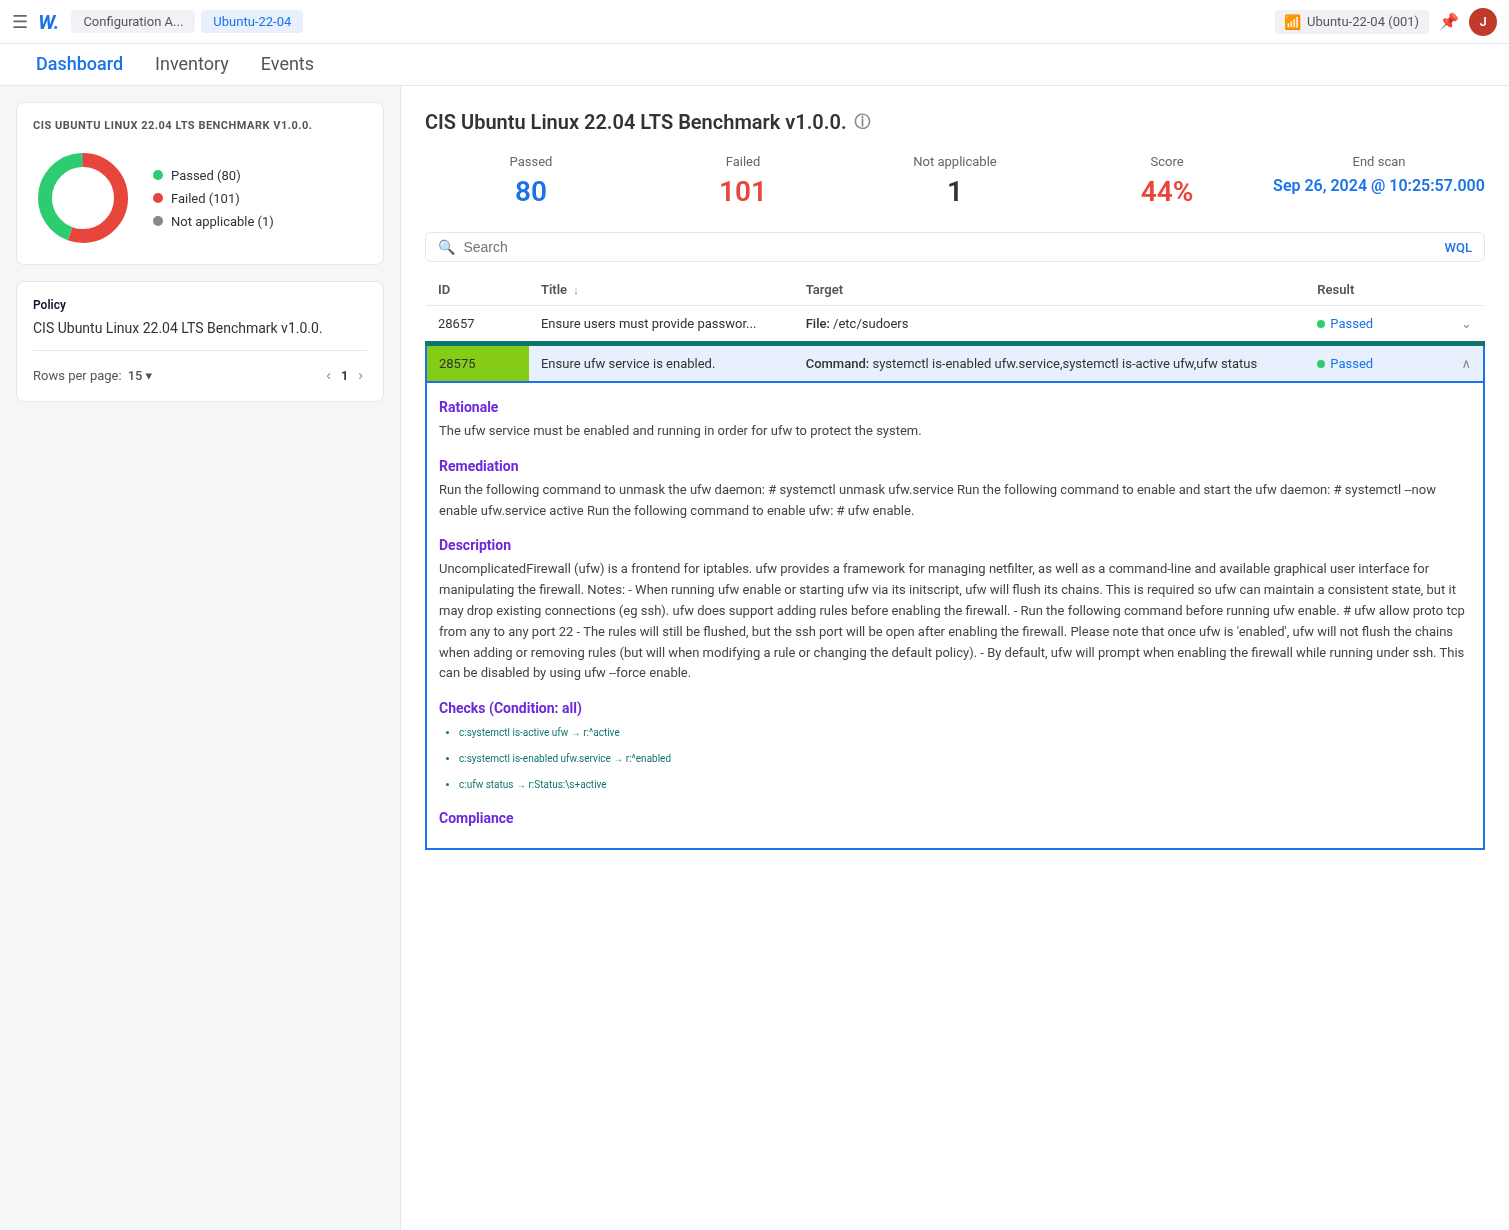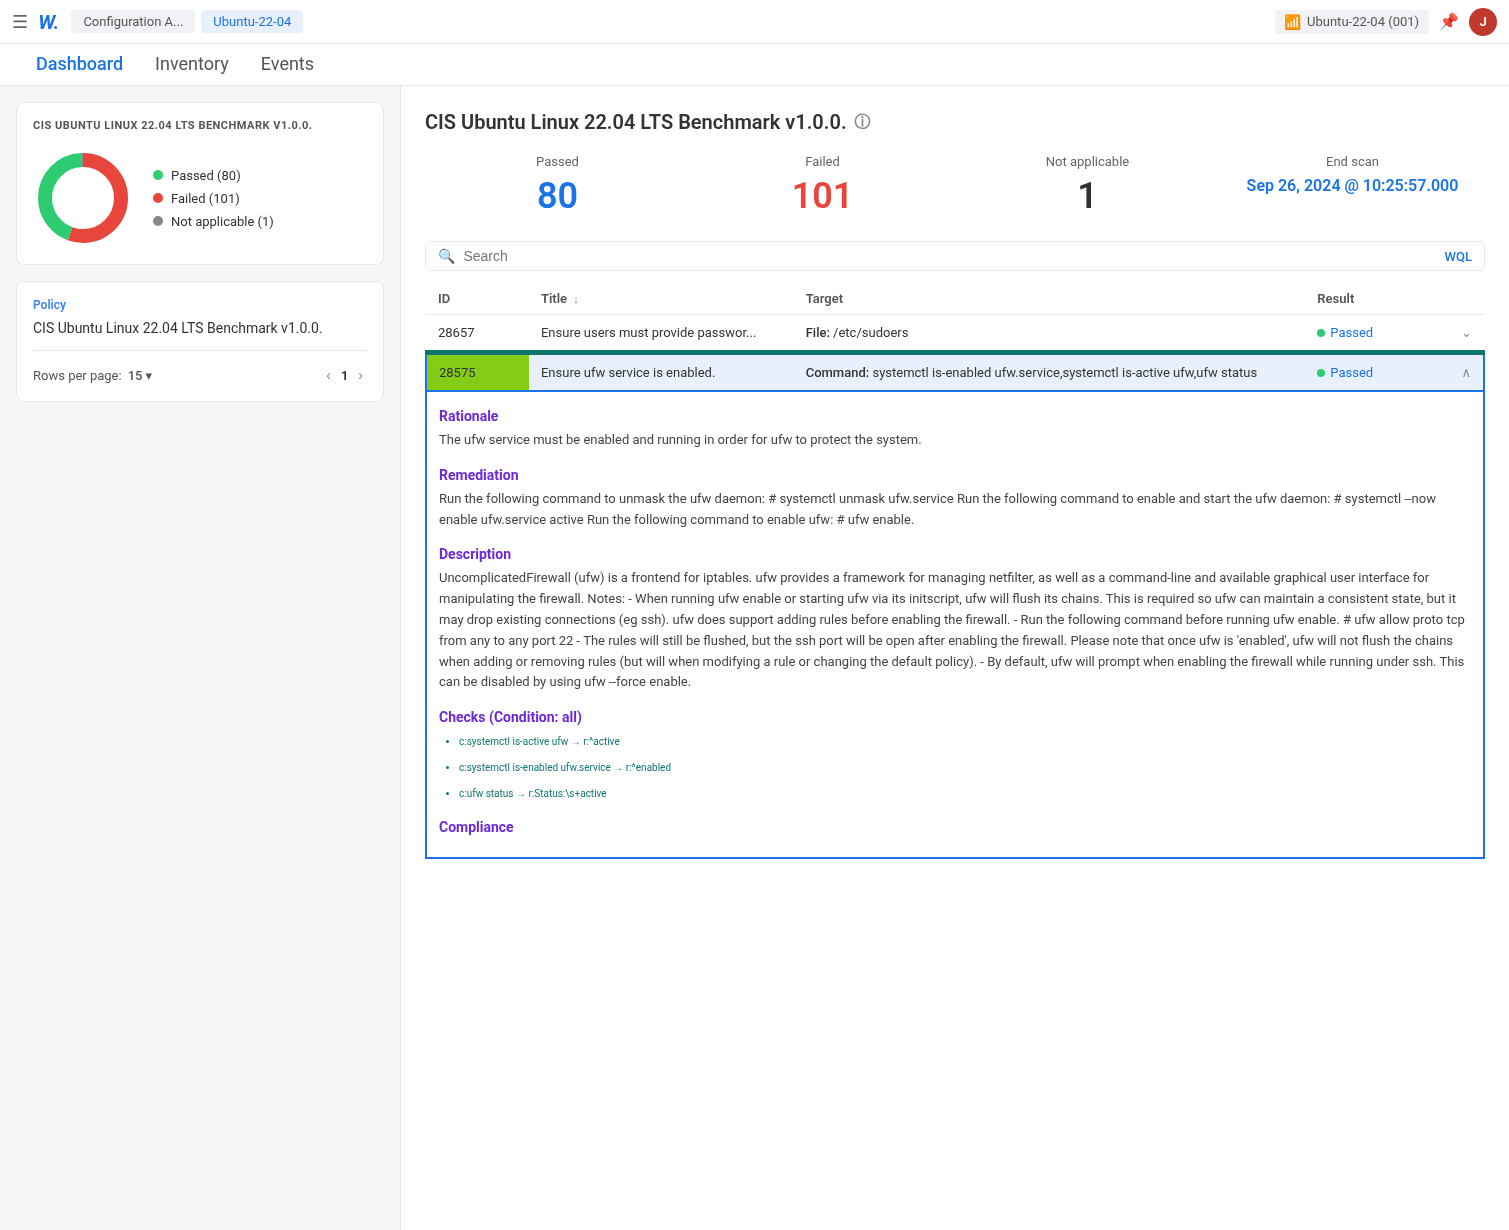--- a/index.html
+++ b/index.html
@@ -30,38 +30,38 @@
     .benchmark-card { background: #fff; border-radius: 8px; border: 1px solid #e5e7eb; padding: 16px; margin-bottom: 16px; }
     .benchmark-title { font-size: 11px; font-weight: 700; color: #555; letter-spacing: 0.5px; margin-bottom: 16px; }
     .chart-area { display: flex; align-items: center; gap: 20px; }
     .donut-container { position: relative; width: 100px; height: 100px; }
     .donut-svg { width: 100%; height: 100%; }
     .legend { display: flex; flex-direction: column; gap: 8px; }
     .legend-item { display: flex; align-items: center; gap: 8px; font-size: 13px; }
     .legend-dot { width: 10px; height: 10px; border-radius: 50%; flex-shrink: 0; }
 
     .policy-card { background: #fff; border-radius: 8px; border: 1px solid #e5e7eb; padding: 16px; }
-    .policy-label { font-size: 12px; color: #3b82f6; margin-bottom: 8px; font-weight: 600; }
+    .policy-label { font-size: 12px; color: #0f172a; margin-bottom: 8px; font-weight: 600; }
     .policy-value { font-size: 14px; color: #333; padding-bottom: 14px; border-bottom: 1px solid #e5e7eb; margin-bottom: 14px; }
     .rows-per-page { display: flex; align-items: center; gap: 6px; font-size: 13px; color: #555; }
     .rows-select { display: flex; align-items: center; gap: 3px; cursor: pointer; font-weight: 500; }
     .pagination { display: flex; align-items: center; gap: 6px; margin-left: auto; }
     .page-btn { border: none; background: none; cursor: pointer; font-size: 14px; color: #888; padding: 2px 4px; }
     .page-num { font-size: 13px; font-weight: 600; color: #333; }
 
     
     .content { flex: 1; background: #fff; padding: 24px; overflow-y: auto; border-left: 1px solid #e5e7eb; }
     .content-title { display: flex; align-items: center; gap: 8px; font-size: 20px; font-weight: 600; color: #333; margin-bottom: 20px; }
     .info-icon { color: #888; cursor: pointer; font-size: 16px; }
 
     
     .stats-row { display: flex; gap: 0; margin-bottom: 24px; }
     .stat-item { flex: 1; text-align: center; }
     .stat-label { font-size: 13px; color: #666; margin-bottom: 6px; }
-    .stat-value { font-size: 36px; font-weight: 600; }
+    .stat-value { font-size: 28px; font-weight: 600; }
     .stat-value.passed { color: #1a73e8; }
     .stat-value.failed { color: #e8453c; }
     .stat-value.na { color: #333; }
     .stat-value.score { color: #e8453c; }
     .stat-value.date { font-size: 16px; color: #1a73e8; line-height: 1.4; }
 
     
     .checks-header { display: flex; align-items: center; margin-bottom: 16px; }
     .checks-title { font-size: 17px; font-weight: 600; color: #333; }
     .checks-actions { display: flex; align-items: center; gap: 0; margin-left: auto; }
@@ -176,20 +176,24 @@
       </div>
       <div class="stat-item">
         <div class="stat-label">Failed</div>
         <div class="stat-value failed">101</div>
       </div>
       <div class="stat-item">
         <div class="stat-label">Not applicable</div>
         <div class="stat-value na">1</div>
       </div>
       <div class="stat-item">
+        <div class="stat-label">Score</div>
+        <div class="stat-value score">44%</div>
+      </div>
+      <div class="stat-item">
         <div class="stat-label">End scan</div>
         <div class="stat-value date">Sep 26, 2024 @ 10:25:57.000</div>
       </div>
     </div>
 
 
     <div class="search-bar">
       <span style="color:#888;">🔍</span>
       <input class="search-input" type="text" placeholder="Search" style="">
       <span class="wql-btn">WQL</span>

